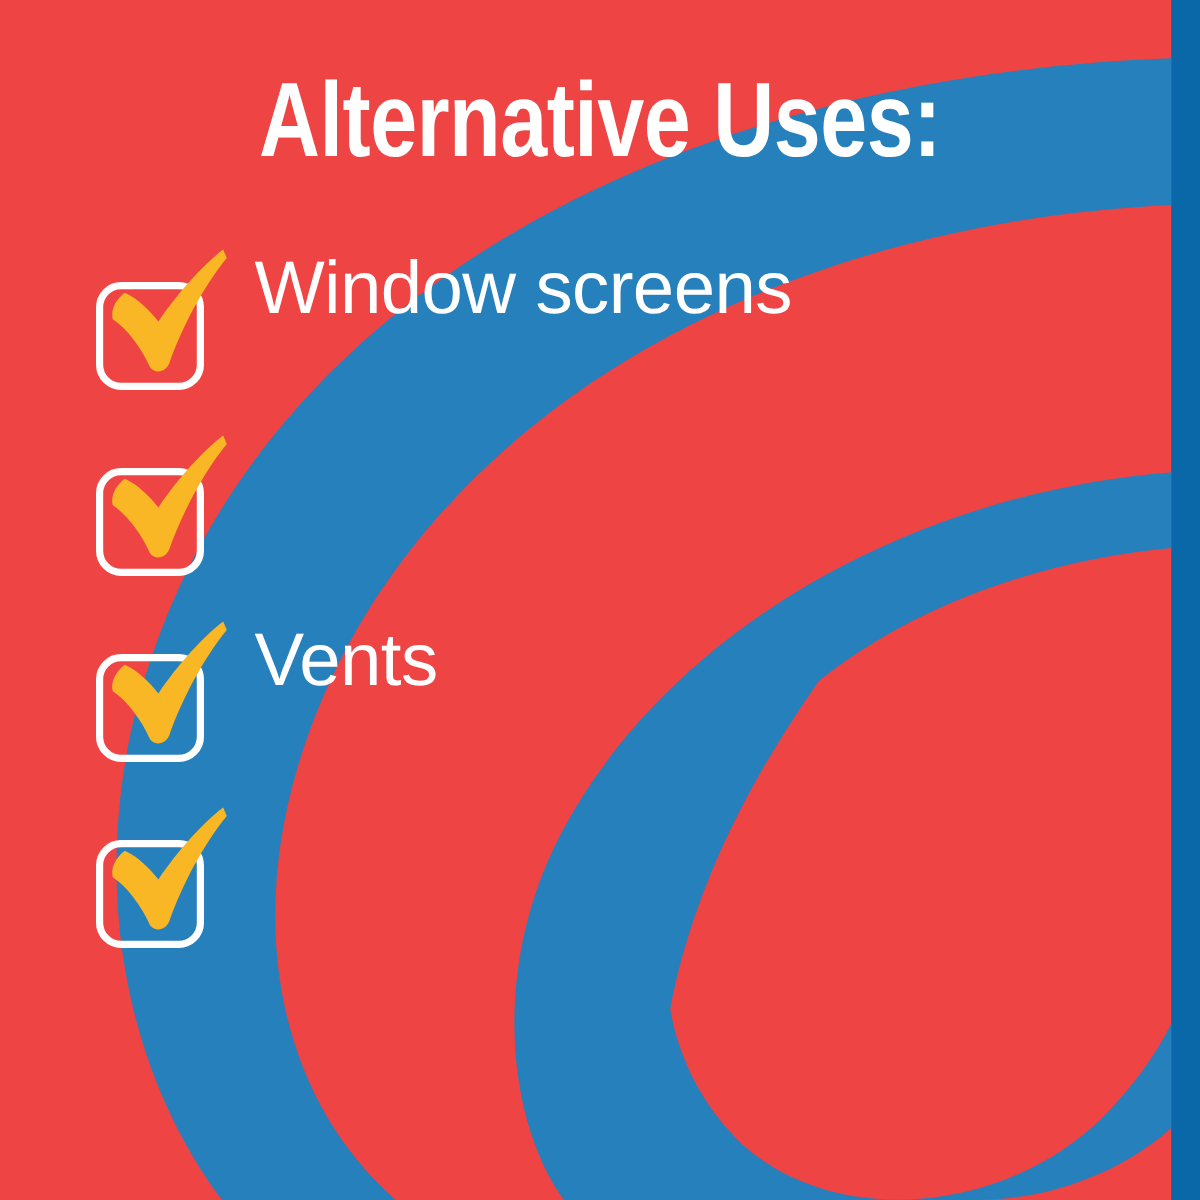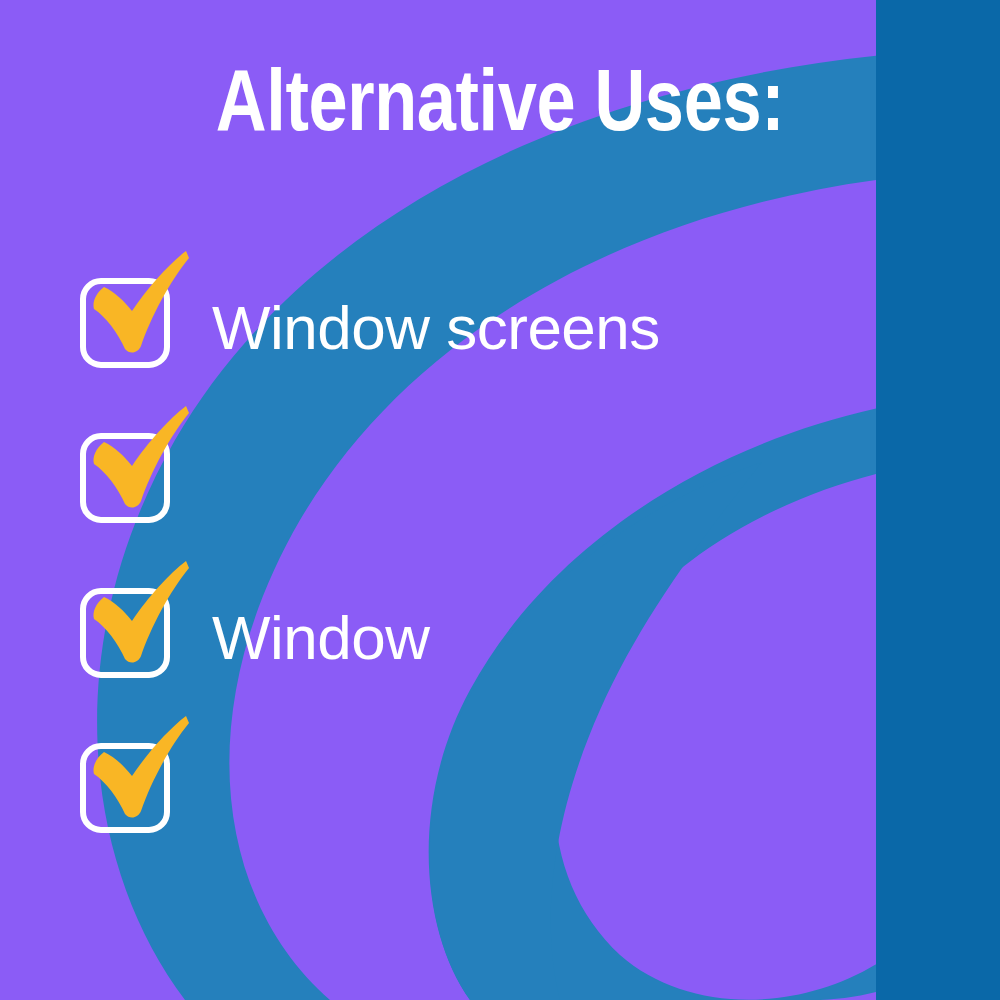--- a/index.html
+++ b/index.html
@@ -7,23 +7,23 @@
 
   html, body {
     width:1000px; height:1000px;
     overflow:hidden;
     background:#0a68a8;
     font-family:"Liberation Sans", sans-serif;
   }
 
   #poster {
     position:relative;
-    width:876px;
+    width:976px;
     height:1000px;
-    background:#8b5cf6;
+    background:#ef4444;
     overflow:hidden;
   }
 
   
   #bg-swirl {
     position:absolute;
     inset:0;
     width:1000px;
     height:1000px;
     z-index:0;
@@ -58,21 +58,21 @@
     left:0;
     top:206px;
     width:1000px;
     list-style:none;
   }
 
   .list-item {
     position:relative;
     height:155px;
     display:flex;
-    align-items:flex-end;
+    align-items:flex-start;
     padding-left:78px;
   }
 
   .checkbox-icon {
     position:relative;
     flex:0 0 auto;
     width:112px;
     height:112px;
     margin-right:14px;
     display:block;
@@ -179,21 +179,21 @@
             <path d="M 108 2
                      C 92 14, 70 38, 54 62
                      C 46 52, 37 43, 26 38
                      C 18 44, 14 53, 16 60
                      C 28 68, 40 84, 47 100
                      C 52 106, 60 104, 63 97
                      C 73 68, 92 32, 111 9
                      Z" fill="#f9b625"></path>
           </svg>
         </span>
-        <span class="item-label">Window</span>
+        <span class="item-label">Vents</span>
       </li>
 
       <li class="list-item">
         <span class="checkbox-icon">
           <svg width="112" height="112" viewBox="0 0 112 112">
             <rect x="5" y="32" width="84" height="84" rx="18" ry="18" fill="none" stroke="#ffffff" stroke-width="6"></rect>
             <path d="M 108 2
                      C 92 14, 70 38, 54 62
                      C 46 52, 37 43, 26 38
                      C 18 44, 14 53, 16 60

